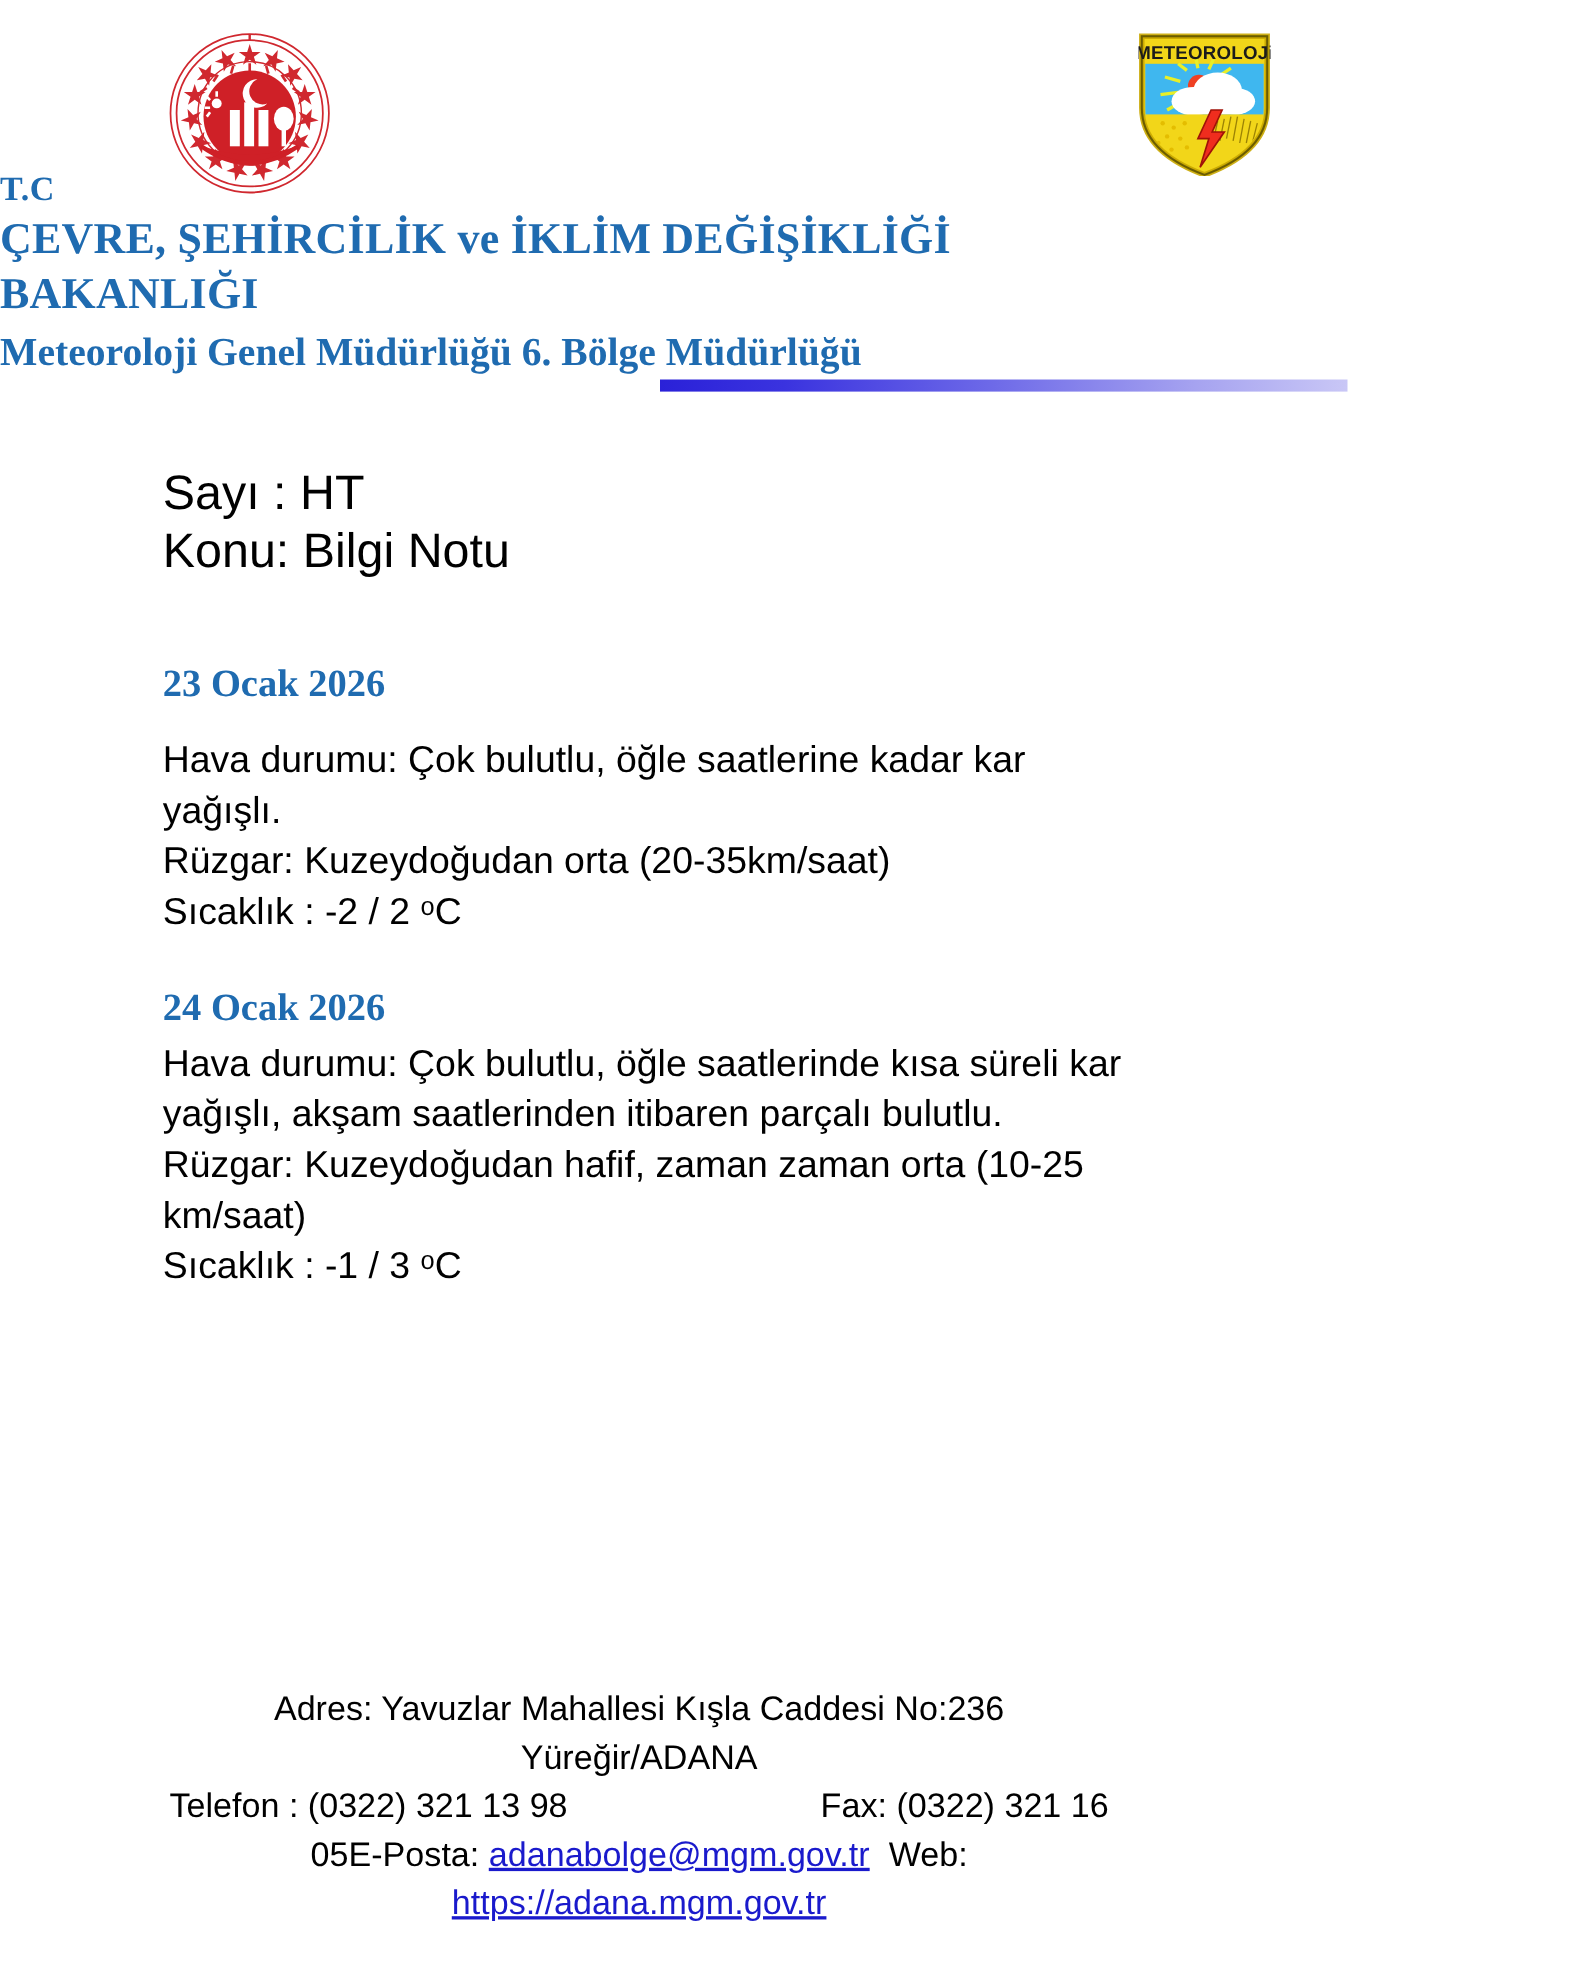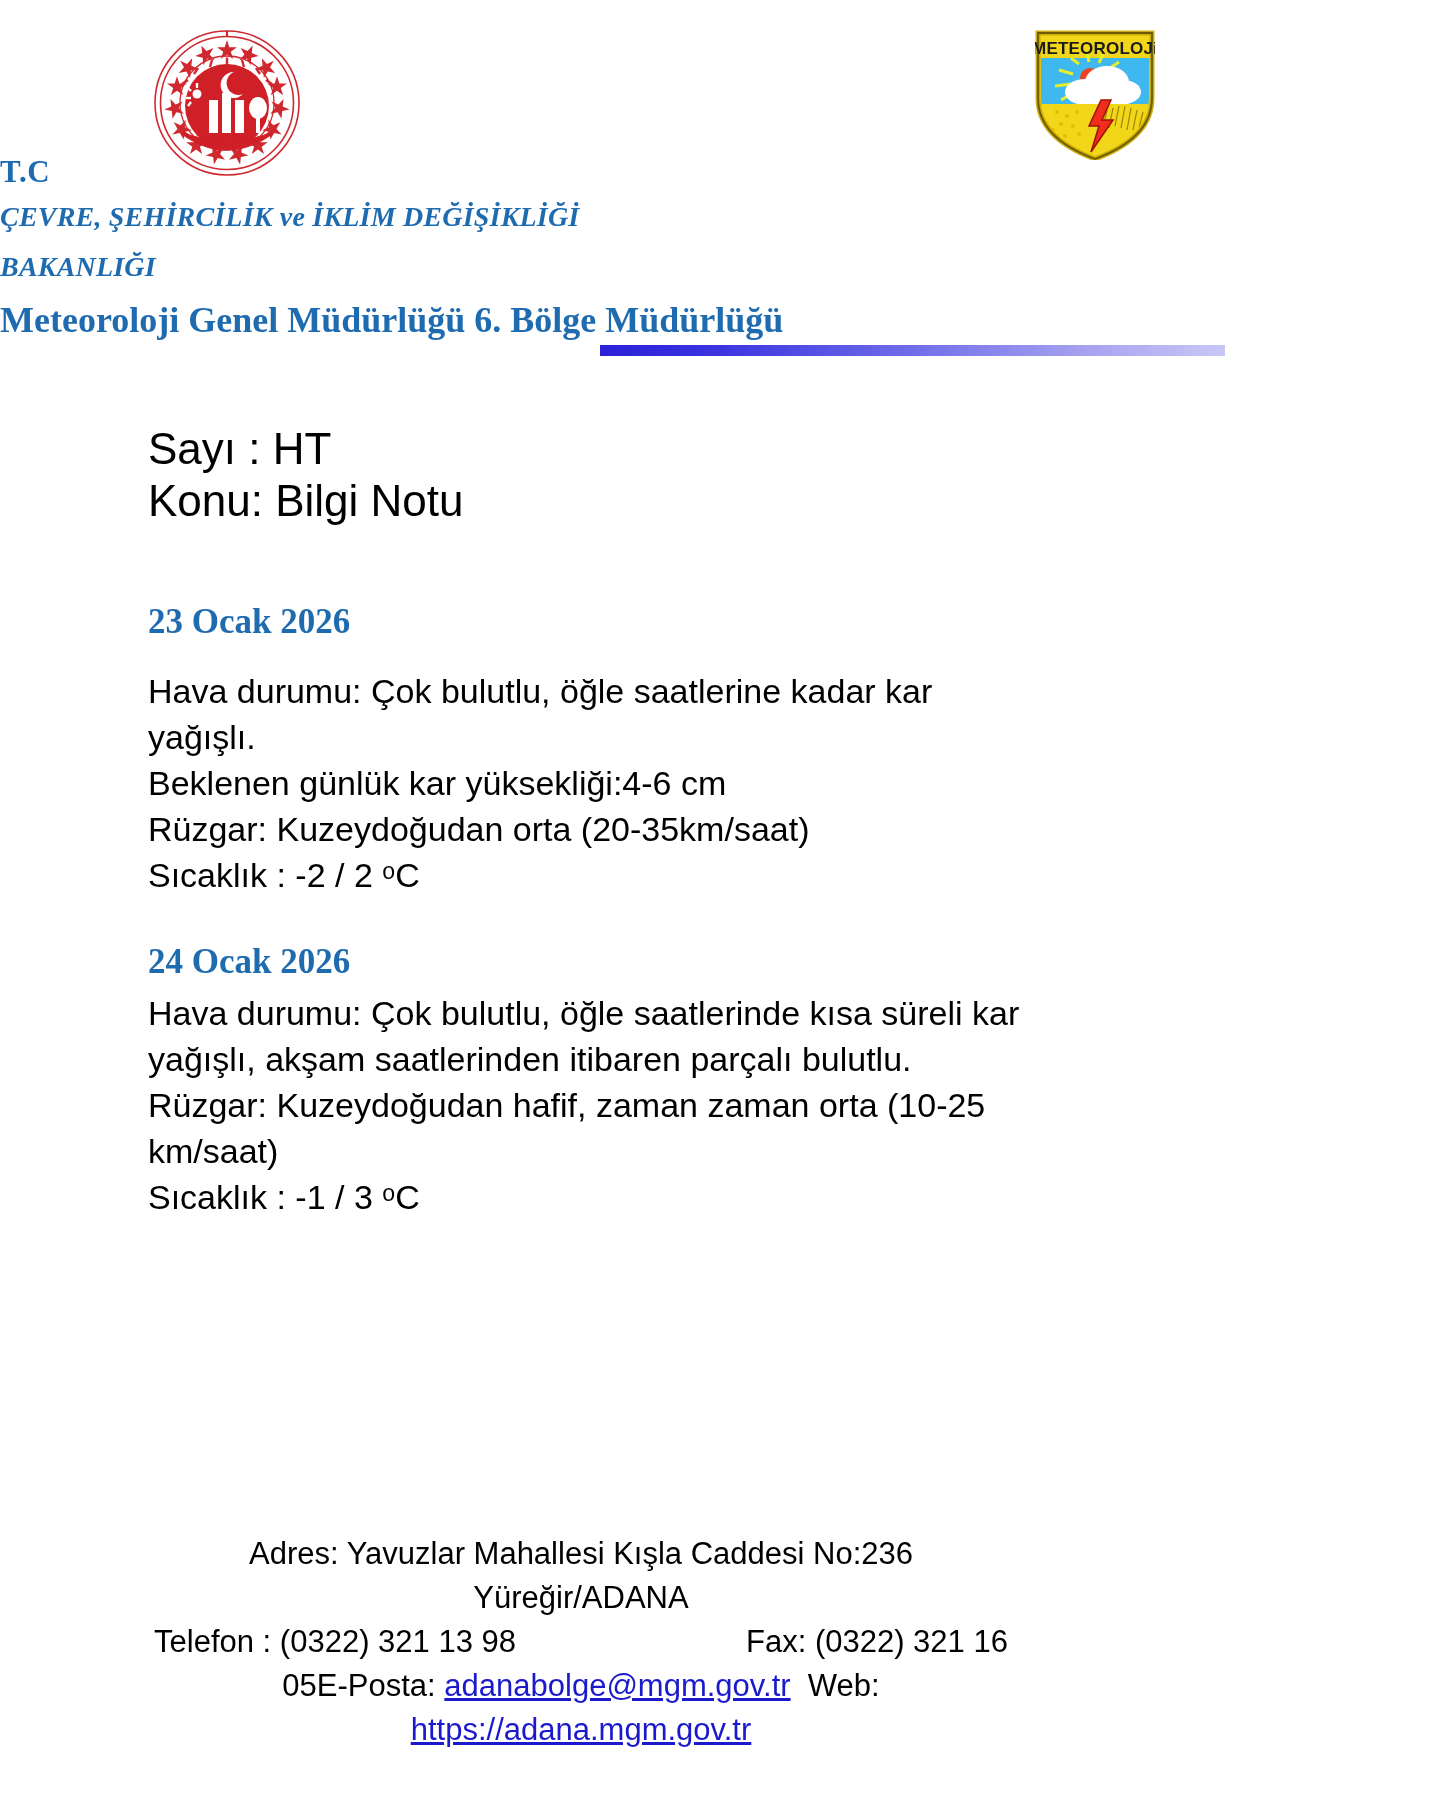--- a/index.html
+++ b/index.html
@@ -50,24 +50,23 @@
     font-family: "Liberation Serif", "DejaVu Serif", serif;
     color: #1F6BB0;
     font-weight: bold;
   }
   .hdr-tc {
     font-size: 31px;
     line-height: 40px;
     letter-spacing: 0.5px;
   }
   .hdr-main {
-    font-size: 28px;
+    font-size: 40px;
     line-height: 50px;
     letter-spacing: 0.2px;
-    font-style: italic;
   }
   .hdr-sub {
     font-size: 36px;
     line-height: 48px;
     margin-top: 4px;
   }
 
   
   .rule {
     position: absolute;
@@ -284,21 +283,20 @@
     <div>Konu: Bilgi Notu</div>
   </div>
 
   <div class="content">
 
     <div>
       <div class="date-heading">23 Ocak 2026</div>
       <div class="forecast">
         <span class="ln">Hava durumu:  Çok bulutlu, öğle saatlerine kadar kar</span>
         <span class="ln">yağışlı.</span>
-        <span class="ln">Beklenen günlük kar yüksekliği:4-6 cm</span>
         <span class="ln">Rüzgar: Kuzeydoğudan orta (20-35km/saat)</span>
         <span class="ln"><span>Sıcaklık : -2 / 2 </span><span>ᵒC</span></span>
       </div>
     </div>
 
     <div class="gap-1"></div>
 
     <div>
       <div class="date-heading">24 Ocak 2026</div>
       <div class="forecast" style="margin-top:6px;">

